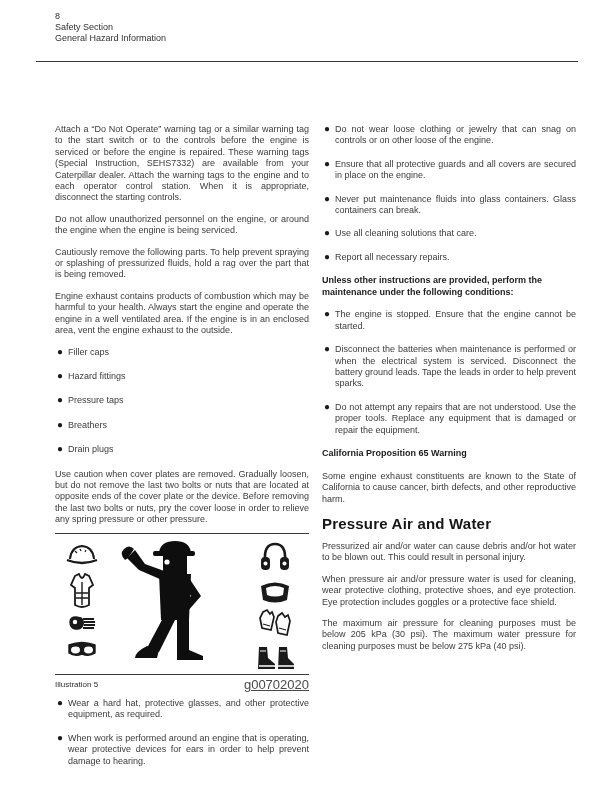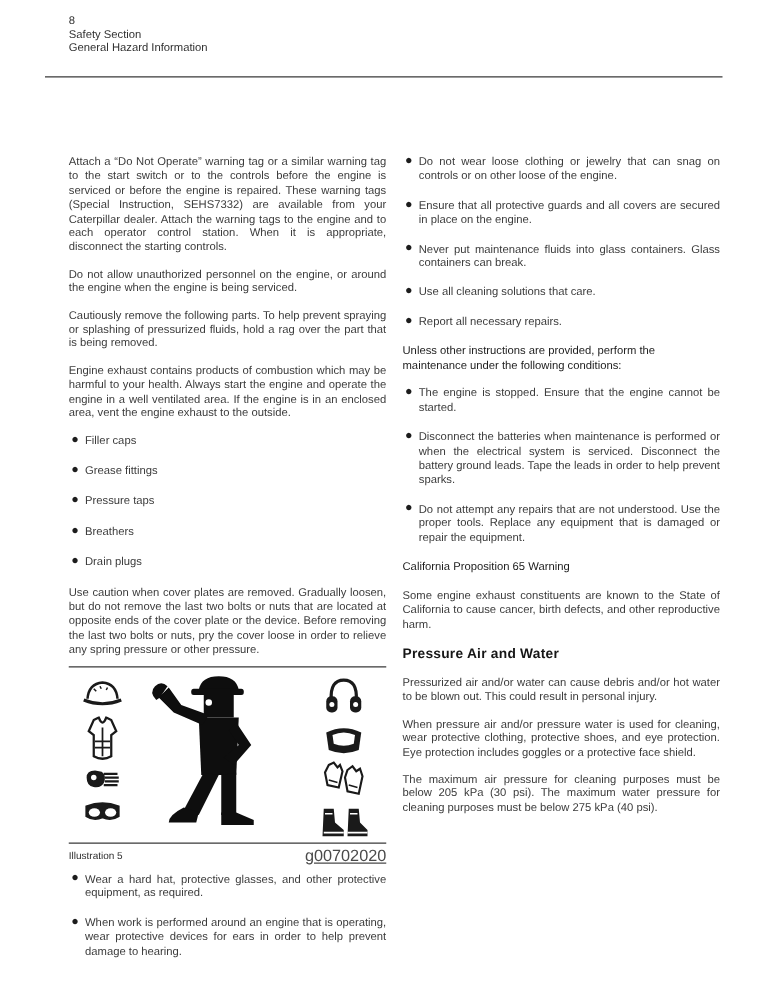--- a/index.html
+++ b/index.html
@@ -11,22 +11,22 @@
   .header div { white-space:nowrap; }
   .header-rule { position:absolute; left:36px; top:61px; width:542px; height:0; border-top:1.4px solid #3a3a3a; }
 
   .col { position:absolute; top:80px; width:254px; font-size:9px; line-height:11.4px; text-align:justify;margin-top:44px; }
   .col-left  { left:55px; }
   .col-right { left:322px; }
 
   p.para { margin:0 0 10px 0; }
   .bullet { position:relative; padding-left:13px; margin:0 0 12px 0; }
   .bullet .dot { position:absolute; left:2px; top:-1px; font-size:10px; color:#1c1c1c; }
-  .subhead { font-weight:normal; color:#1c1c1c; margin:2px 0 11px 0; text-align:left; line-height:11.6px; }
-  .h1 { font-size:11px; font-weight:bold; color:#161616; margin:5px 0 9px 0; text-align:left; line-height:17px; letter-spacing:.2px; }
+  .subhead { font-weight:bold; color:#1c1c1c; margin:2px 0 11px 0; text-align:left; line-height:11.6px; }
+  .h1 { font-size:15px; font-weight:bold; color:#161616; margin:5px 0 9px 0; text-align:left; line-height:17px; letter-spacing:.2px; }
 
   
   .figure { border-top:1.3px solid #3a3a3a; margin:-1px 0 8px 0; padding-top:6px; }
   .fig-inner { position:relative; height:128px; }
   .icon-stack { position:absolute; display:flex; flex-direction:column; align-items:center; }
   .stack-left  { left:10px;  top:2px; gap:5px; }
   .stack-right { left:200px; top:0;   gap:4px; }
   .person { position:absolute; left:60px; top:0; }
   .fig-caption { border-top:1.3px solid #3a3a3a; margin-top:6px; padding-top:4px;
                  display:flex; justify-content:space-between; align-items:flex-end; text-align:left; }
@@ -46,21 +46,21 @@
   </div>
   <div class="header-rule"></div>
 
   <div class="col col-left">
     <p class="para">Attach a “Do Not Operate” warning tag or a similar warning tag to the start switch or to the controls before the engine is serviced or before the engine is repaired. These warning tags (Special Instruction, SEHS7332) are available from your Caterpillar dealer. Attach the warning tags to the engine and to each operator control station. When it is appropriate, disconnect the starting controls.</p>
     <p class="para">Do not allow unauthorized personnel on the engine, or around the engine when the engine is being serviced.</p>
     <p class="para">Cautiously remove the following parts. To help prevent spraying or splashing of pressurized fluids, hold a rag over the part that is being removed.</p>
     <p class="para">Engine exhaust contains products of combustion which may be harmful to your health. Always start the engine and operate the engine in a well ventilated area. If the engine is in an enclosed area, vent the engine exhaust to the outside.</p>
 
     <div class="bullet" style="margin-bottom:13px"><span class="dot">●</span><span>Filler caps</span></div>
-    <div class="bullet" style="margin-bottom:13px"><span class="dot">●</span><span>Grease fittings</span></div>
+    <div class="bullet" style="margin-bottom:13px"><span class="dot">●</span><span>Hazard fittings</span></div>
     <div class="bullet" style="margin-bottom:13px"><span class="dot">●</span><span>Pressure taps</span></div>
     <div class="bullet" style="margin-bottom:13px"><span class="dot">●</span><span>Breathers</span></div>
     <div class="bullet" style="margin-bottom:13px"><span class="dot">●</span><span>Drain plugs</span></div>
 
     <p class="para" style="margin-bottom:8px">Use caution when cover plates are removed. Gradually loosen, but do not remove the last two bolts or nuts that are located at opposite ends of the cover plate or the device. Before removing the last two bolts or nuts, pry the cover loose in order to relieve any spring pressure or other pressure.</p>
 
     <div class="figure">
       <div class="fig-inner">
 
         <div class="icon-stack stack-left">

